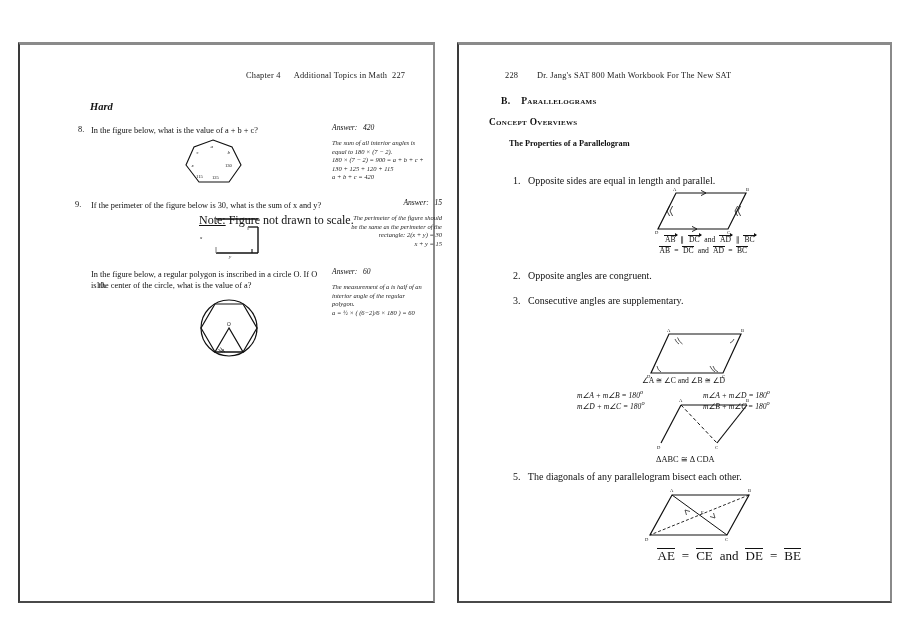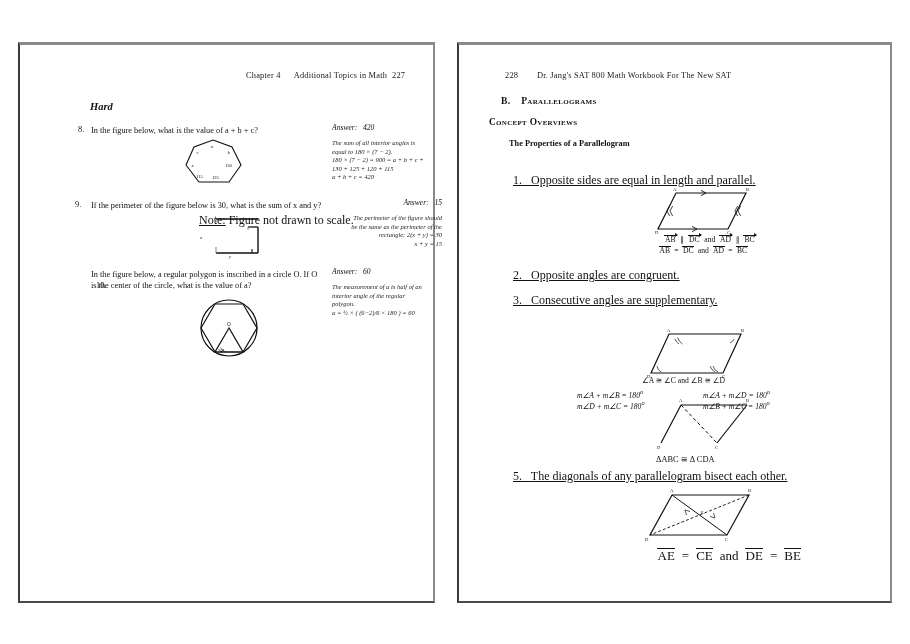--- a/index.html
+++ b/index.html
@@ -75,21 +75,21 @@
   }
   .r-prop-title{
     position:absolute;left:50px;top:94px;
     font-size:8.3px;font-weight:bold;
   }
   .r-para{
     position:absolute;left:50px;top:105px;width:330px;
     font-size:8.3px;line-height:11.2px;
   }
   .r-item{
-    position:absolute;font-size:12px;line-height:11.2px;white-space:nowrap;text-decoration:underline;
+    position:absolute;font-size:10px;line-height:11.2px;white-space:nowrap;
   }
 
   .eqline{
     position:absolute;font-size:7.6px;white-space:nowrap;text-align:center;
   }
   .ovl{border-top:1px solid #111;padding:0 .5px;display:inline-block;line-height:1.05;}
   .vecl{position:relative;display:inline-block;padding:0 1px;line-height:1.05;}
   .vecl:before{
     content:"";position:absolute;left:0;right:0;top:-1.5px;height:1px;background:#111;
   }

